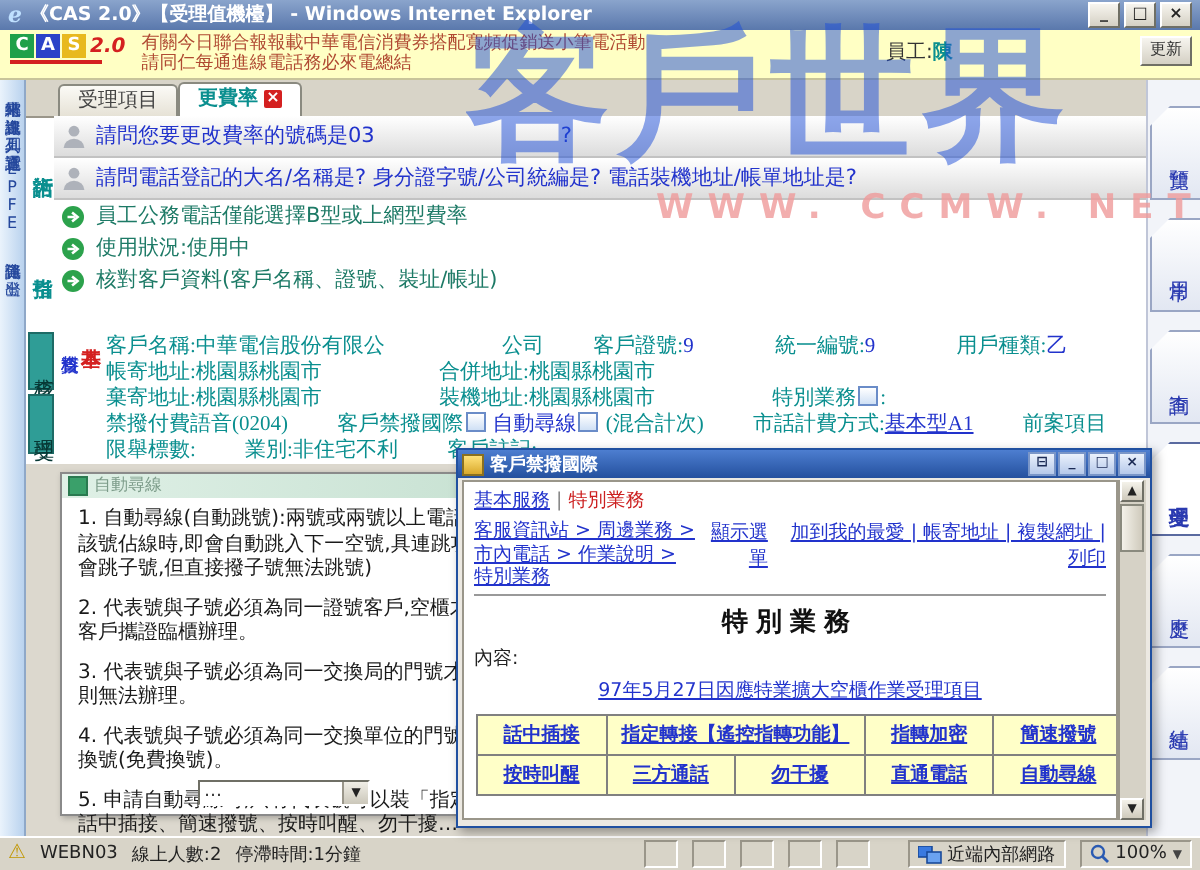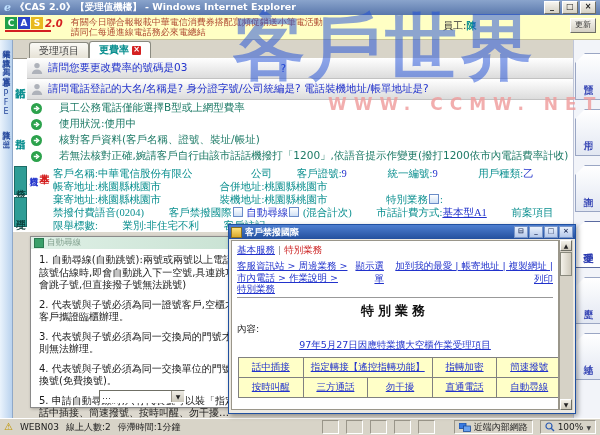--- a/index.html
+++ b/index.html
@@ -61,21 +61,21 @@
   
   .sect-label{position:absolute;left:14px;width:13px;writing-mode:vertical-rl;text-orientation:upright;
     font-size:10px;font-weight:bold;color:#0a8f8f;line-height:13px;text-align:center;}
   .script-rows{position:absolute;left:27px;top:58px;right:27px;}
   .script-row{height:20px;display:flex;align-items:center;gap:5px;padding-left:4px;
     background:linear-gradient(180deg,#ffffff,#dcdcdc);border-bottom:1px solid #c2c2c2;
     font-size:10.5px;color:#2233cc;white-space:nowrap;overflow:hidden;}
   .q-gap{margin-left:88px;}
   
   .guide-rows{position:absolute;left:27px;top:100px;right:27px;background:#fff;}
-  .guide-row{height:16px;display:flex;align-items:center;gap:17px;padding-left:4px;
+  .guide-row{height:16px;display:flex;align-items:center;gap:6px;padding-left:4px;
     font-size:10.5px;color:#1d7a66;white-space:nowrap;overflow:hidden;}
   
   .customer{position:absolute;left:13px;top:164px;right:27px;height:68px;background:#fff;}
   .cust-tab{position:absolute;left:1px;width:13px;background:#2f9d96;border:1px solid #1d6b66;
     writing-mode:vertical-rl;text-orientation:upright;font-size:10px;color:#073835;
     display:flex;align-items:center;justify-content:center;box-sizing:border-box;cursor:pointer;}
   .side-blue{position:absolute;left:16px;top:6px;writing-mode:vertical-rl;text-orientation:upright;
     font-size:9px;color:#2233cc;line-height:10px;}
   .side-red{position:absolute;left:26px;top:2px;writing-mode:vertical-rl;text-orientation:upright;
     font-size:10px;font-weight:bold;color:#d42020;line-height:11px;}
@@ -113,21 +113,21 @@
   .pred{color:#cc2020;}
   .pnav{margin-bottom:3px;}
   .pnav .sep{color:#888;margin:0 3px;}
   .pcrumb-wrap{display:flex;border-bottom:1px solid #999;padding-bottom:2px;}
   .pcrumb{width:120px;color:#2233cc;text-decoration:underline;line-height:11.5px;cursor:pointer;}
   .pright{margin-left:auto;text-align:right;display:flex;flex-direction:row;justify-content:flex-end;gap:2px;}
   .pheading{text-align:center;font-family:"DejaVu Serif","Liberation Serif",serif;font-weight:bold;
     font-size:13px;letter-spacing:4px;margin:4px 0 3px;color:#111;}
   .pcontent-label{color:#222;margin-bottom:1px;}
   .pcenter{text-align:center;margin:3px 0 5px;}
-  table.ptable{border-collapse:collapse;margin-left:1px;width:324px;}
+  table.ptable{border-collapse:collapse;margin-left:1px;width:324px;font-weight:bold;}
   table.ptable td{border:1px solid #808080;background:#ffffc8;text-align:center;
     font-size:9.5px;padding:3px 1px;width:63px;}
   
   .pscroll{position:absolute;right:2px;top:15px;bottom:3px;width:13px;background:#d6d2c6;
     border-left:1px solid #9a968a;}
   .scroll-btn{position:absolute;left:0;width:12px;height:11px;background:linear-gradient(#f4f2ea,#cfcabc);
     border:1px solid;border-color:#fff #6f6f65 #6f6f65 #fff;font-size:6px;line-height:10px;
     text-align:center;color:#222;box-sizing:border-box;cursor:pointer;}
   .scroll-up{top:0;} .scroll-down{bottom:0;}
   .scroll-thumb{position:absolute;left:0;top:12px;width:12px;height:24px;
@@ -244,27 +244,20 @@
           <path d="M3 6h4M5.5 3.5L8.5 6 5.5 8.5" stroke="#fff" stroke-width="1.4" fill="none"></path>
         </svg>
       <span>使用狀況:使用中</span>
     </div>
     <div class="guide-row">
       <svg width="11" height="11" viewBox="0 0 12 12">
           <circle cx="6" cy="6" r="6" fill="#2ca24c"></circle>
           <path d="M3 6h4M5.5 3.5L8.5 6 5.5 8.5" stroke="#fff" stroke-width="1.4" fill="none"></path>
         </svg>
       <span>核對客戶資料(客戶名稱、證號、裝址/帳址)</span>
-    </div>
-    <div class="guide-row">
-      <svg width="11" height="11" viewBox="0 0 12 12">
-          <circle cx="6" cy="6" r="6" fill="#2ca24c"></circle>
-          <path d="M3 6h4M5.5 3.5L8.5 6 5.5 8.5" stroke="#fff" stroke-width="1.4" fill="none"></path>
-        </svg>
-      <span>若無法核對正確,婉請客戶自行由該市話話機撥打「1200」,依語音提示作變更(撥打1200依市內電話費率計收)</span>
     </div>
   </div>
 
   <div class="customer">
     <span class="cust-tab" style="top:2px;height:29px;">查核</span>
     <span class="cust-tab" style="top:33px;height:30px;">受理</span>
     <span class="side-blue">資料查核</span>
     <span class="side-red">基本</span>
     <div class="cust-rows">
       <div class="cust-row">

